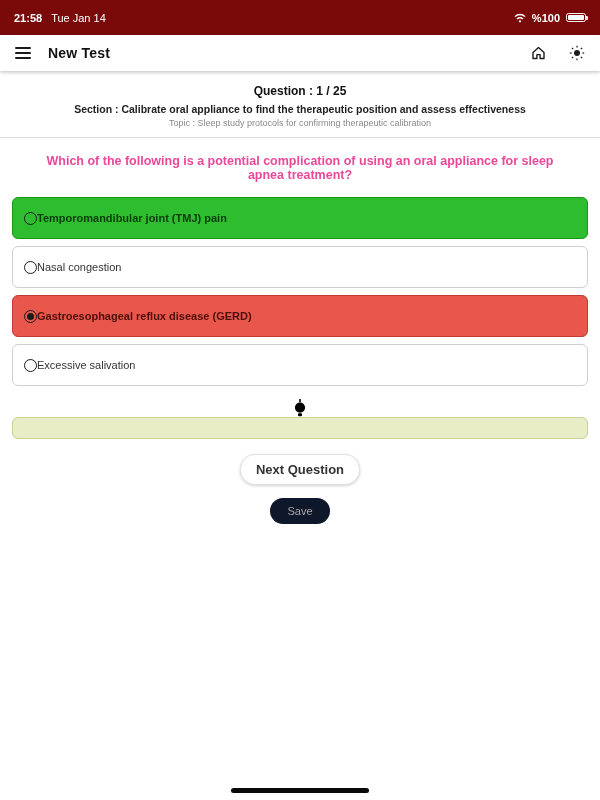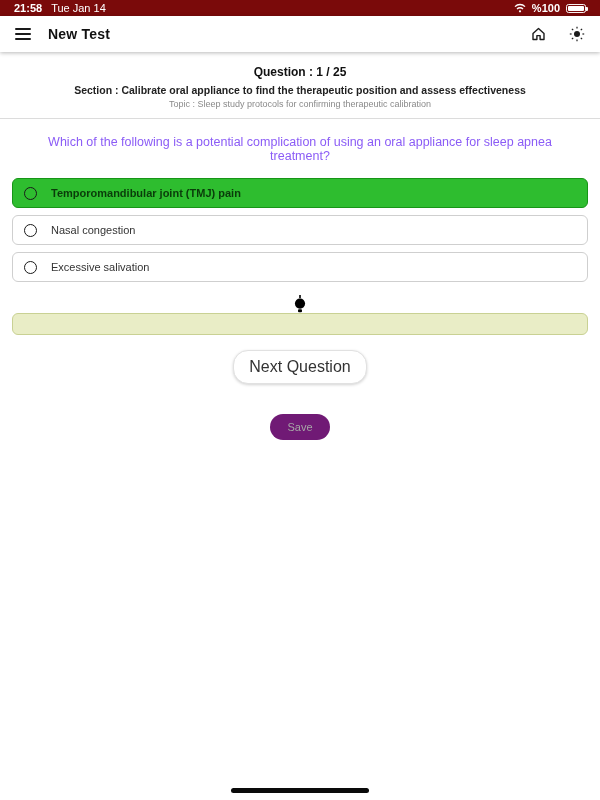--- a/index.html
+++ b/index.html
@@ -5,21 +5,21 @@
   * { box-sizing: border-box; }
   html,body { margin:0; padding:0; }
   body {
     width:600px; height:800px;
     font-family:"Liberation Sans","DejaVu Sans",sans-serif;
     background:#fff; position:relative; overflow:hidden;
   }
 
   
   .status-bar {
-    height:16px; background:var(--status-bar-bg,#7a0a0a); color:#fff;
+    height:35px; background:var(--status-bar-bg,#7a0a0a); color:#fff;
     display:flex; justify-content:space-between; align-items:center;
     padding:0 14px; font-size:11px;
   }
   .status-left { display:flex; gap:9px; align-items:center; }
   .status-time { font-weight:700; }
   .status-date { font-weight:500; }
   .status-right { display:flex; align-items:center; gap:6px; font-weight:600; }
   .battery { position:relative; width:20px; height:9px; border:1px solid rgba(255,255,255,.95); border-radius:2.5px; }
   .battery::before { content:""; position:absolute; inset:1px; background:#fff; border-radius:1px; }
   .battery::after { content:""; position:absolute; right:-3px; top:2px; width:2px; height:4px; background:rgba(255,255,255,.95); border-radius:0 1px 1px 0; }
@@ -34,26 +34,26 @@
   .menu-btn i { width:16px; height:2px; background:#1a1a1a; border-radius:1px; display:block; }
   .title { font-size:14px; font-weight:700; color:#111; letter-spacing:.2px; }
   .header-right { margin-left:auto; display:flex; gap:18px; align-items:center; }
   .icon-btn { background:none; border:none; padding:2px; cursor:pointer; display:flex; align-items:center; }
 
   
   .q-counter { text-align:center; font-size:12px; font-weight:600; margin-top:13px; color:#111; }
   .q-section { text-align:center; font-size:10.5px; font-weight:600; margin-top:5px; color:#222; }
   .q-topic   { text-align:center; font-size:9px;   margin-top:3px; color:#8a8a8a; }
   .divider   { border:none; border-top:1px solid #dcdcdc; margin:9px 0 0; }
-  .q-text    { text-align:center; font-size:12.5px; font-weight:400; margin:16px 28px 12px; color:#8b5cf6; }
+  .q-text    { text-align:center; font-size:12.5px; font-weight:700; margin:16px 28px 12px; color:#ec4899; }
 
   
   .options { margin:15px 12px 0; display:flex; flex-direction:column; gap:7px; }
   .option {
-    display:flex; align-items:center; gap:14px; height:30px; padding:0 11px;
+    display:flex; align-items:center; height:42px; padding:0 11px;
     border-radius:6px; border:1px solid #cfcfcf; background:#fff; cursor:pointer;
   }
   .option-label { font-size:11px; color:#333; }
   .option.correct { background:var(--correct-bg,#2ebd2f); border-color:#179517; }
   .option.correct .option-label { color:#0a3c0a; font-weight:600; }
   .option.incorrect { background:var(--incorrect-bg,#e8564c); border-color:#bd3b32; }
   .option.incorrect .option-label { color:#4e100a; font-weight:600; }
   .radio {
     width:13px; height:13px; border-radius:50%; border:1.5px solid #1a1a1a;
     position:relative; flex-shrink:0; background:transparent;
@@ -65,25 +65,25 @@
     position:relative; margin:31px 12px 0;
     background:var(--explanation-bg,#e9edc6);
     border:1px solid #c9d193; border-radius:6px;
     padding:10px 11px 10px; font-size:10.8px; line-height:1.55; color:#2e2e2e;
   }
   .bulb { position:absolute; top:-19px; left:50%; transform:translateX(-50%); line-height:0; }
 
   
   .next-btn {
     display:block; margin:15px auto 0; background:#fff; border:1px solid #e1e1e1;
-    border-radius:15px; padding:7px 15px; font-size:16px; color:#333;
-    box-shadow:0 1px 3px rgba(0,0,0,.18); cursor:pointer; font-family:inherit;
+    border-radius:15px; padding:7px 15px; font-size:13px; color:#333;
+    box-shadow:0 1px 3px rgba(0,0,0,.18); cursor:pointer; font-family:inherit;font-weight:bold;
   }
   .save-btn {
-    display:block; margin:30px auto 0; background:#701a75; border:none;
+    display:block; margin:13px auto 0; background:#0f172a; border:none;
     border-radius:14px; padding:7px 17px; font-size:11px; color:#a6a6a6;
     cursor:default; font-family:inherit;
   }
 
   
   .home-indicator {
     position:absolute; bottom:7px; left:50%; transform:translateX(-50%);
     width:138px; height:5px; background:#0a0a0a; border-radius:3px;
   }
 </style>
@@ -145,20 +145,24 @@
 
 <div class="options">
   <div class="option correct">
     <span class="radio"></span>
     <span class="option-label">Temporomandibular joint (TMJ) pain</span>
   </div>
   <div class="option">
     <span class="radio"></span>
     <span class="option-label">Nasal congestion</span>
   </div>
+  <div class="option incorrect">
+    <span class="radio checked"></span>
+    <span class="option-label">Gastroesophageal reflux disease (GERD)</span>
+  </div>
   <div class="option">
     <span class="radio"></span>
     <span class="option-label">Excessive salivation</span>
   </div>
 </div>
 
 <div class="explanation">
   <span class="bulb">
     <svg width="14" height="18" viewBox="0 0 14 18">
       <line x1="7" y1="0" x2="7" y2="3.2" stroke="#000" stroke-width="1.6"></line>

